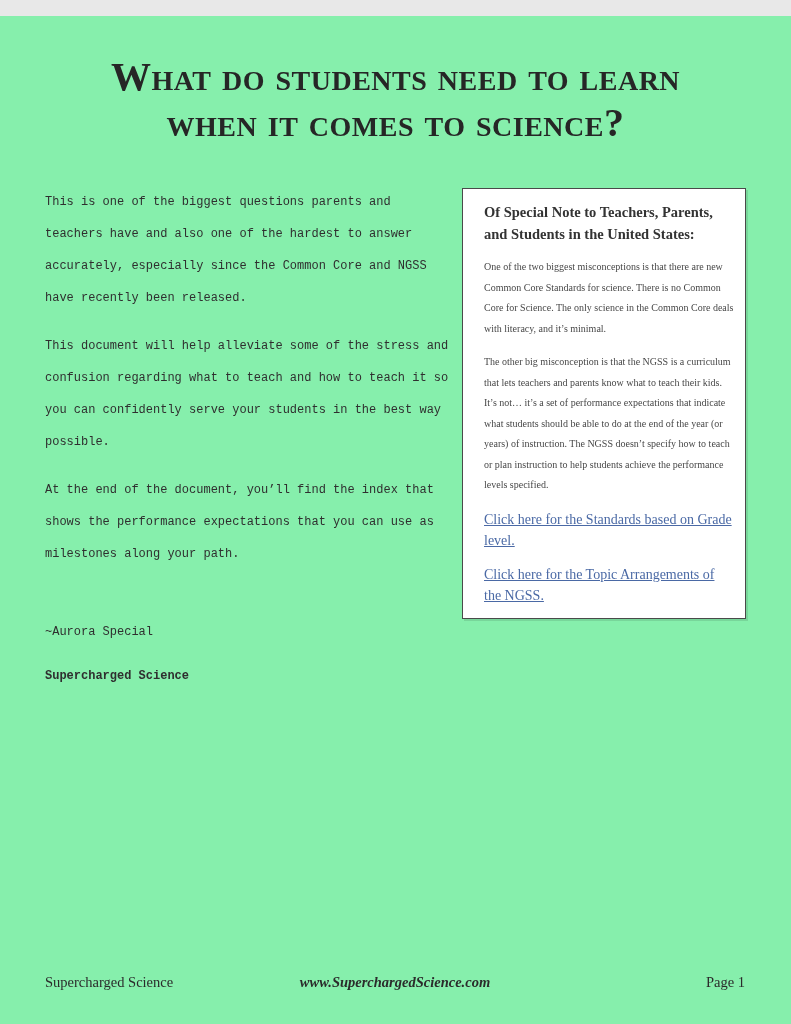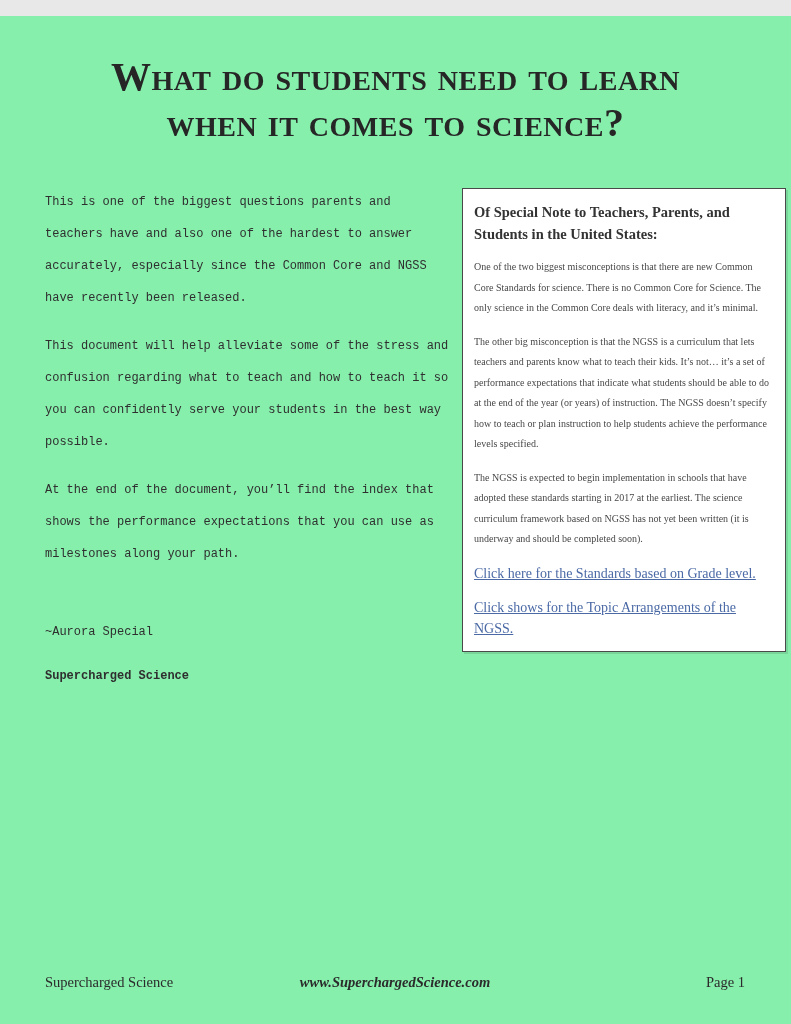--- a/index.html
+++ b/index.html
@@ -51,25 +51,25 @@
     margin-bottom: 12px;
   }
   .left-col .org {
     font-weight: 700;
   }
 
   .note-box {
     position: absolute;
     left: 462px;
     top: 172px;
-    width: 324px;
+    width: 284px;
     box-sizing: border-box;
     border: 1.5px solid #4a4a4a;
     box-shadow: 2px 2px 0 rgba(0,0,0,0.10);
-    padding: 12px 11px 10px 11px;
+    padding: 12px 11px 10px 21px;
     background: #ffffff;
   }
   .note-box h2 {
     margin: 0 0 12px 0;
     font-size: 14.5px;
     line-height: 22px;
     font-weight: 700;
     color: #333333;
   }
   .note-box p {
@@ -122,23 +122,22 @@
     <p>This document will help alleviate some of the stress and confusion regarding what to teach and how to teach it so you can confidently serve your students in the best way possible.</p>
     <p>At the end of the document, you’ll find the index that shows the performance expectations that you can use as milestones along your path.</p>
     <p class="sig">~Aurora Special</p>
     <p class="org">Supercharged Science</p>
   </div>
 
   <aside class="note-box">
     <h2>Of Special Note to Teachers, Parents, and Students in the United States:</h2>
     <p>One of the two biggest misconceptions is that there are new Common Core Standards for science. There is no Common Core for Science. The only science in the Common Core deals with literacy, and it’s minimal.</p>
     <p>The other big misconception is that the NGSS is a curriculum that lets teachers and parents know what to teach their kids. It’s not… it’s a set of performance expectations that indicate what students should be able to do at the end of the year (or years) of instruction. The NGSS doesn’t specify how to teach or plan instruction to help students achieve the performance levels specified.</p>
-    <p>The NGSS is expected to begin implementation in schools that have adopted these standards starting in 2017 at the earliest. The science curriculum framework based on NGSS has not yet been written (it is underway and should be completed soon).</p>
     <a class="doc-link">Click here for the Standards based on Grade level.</a>
-    <a class="doc-link">Click shows for the Topic Arrangements of the NGSS.</a>
+    <a class="doc-link">Click here for the Topic Arrangements of the NGSS.</a>
   </aside>
 
   <div class="footer">
     <span class="f-left">Supercharged Science</span>
     <span class="f-center">www.SuperchargedScience.com</span>
     <span class="f-right">Page 1</span>
   </div>
 
 </div>
 

